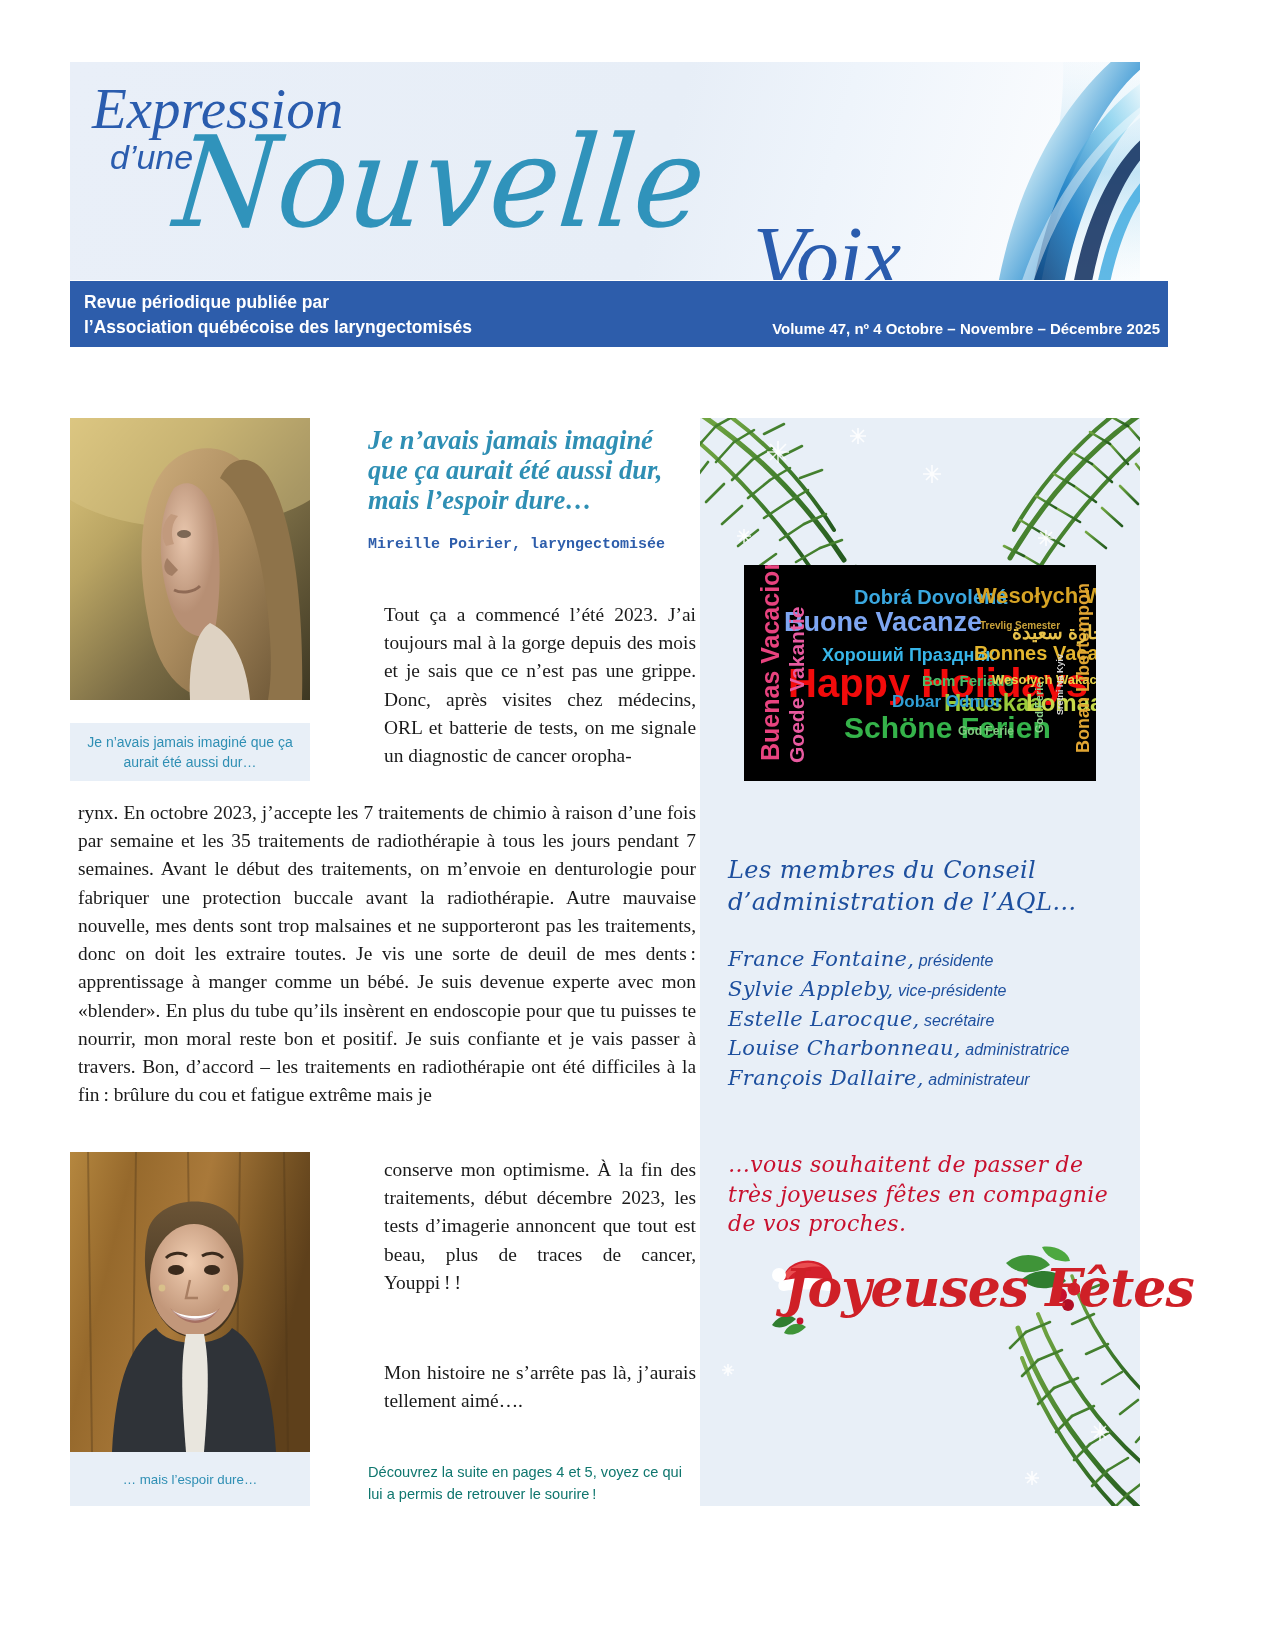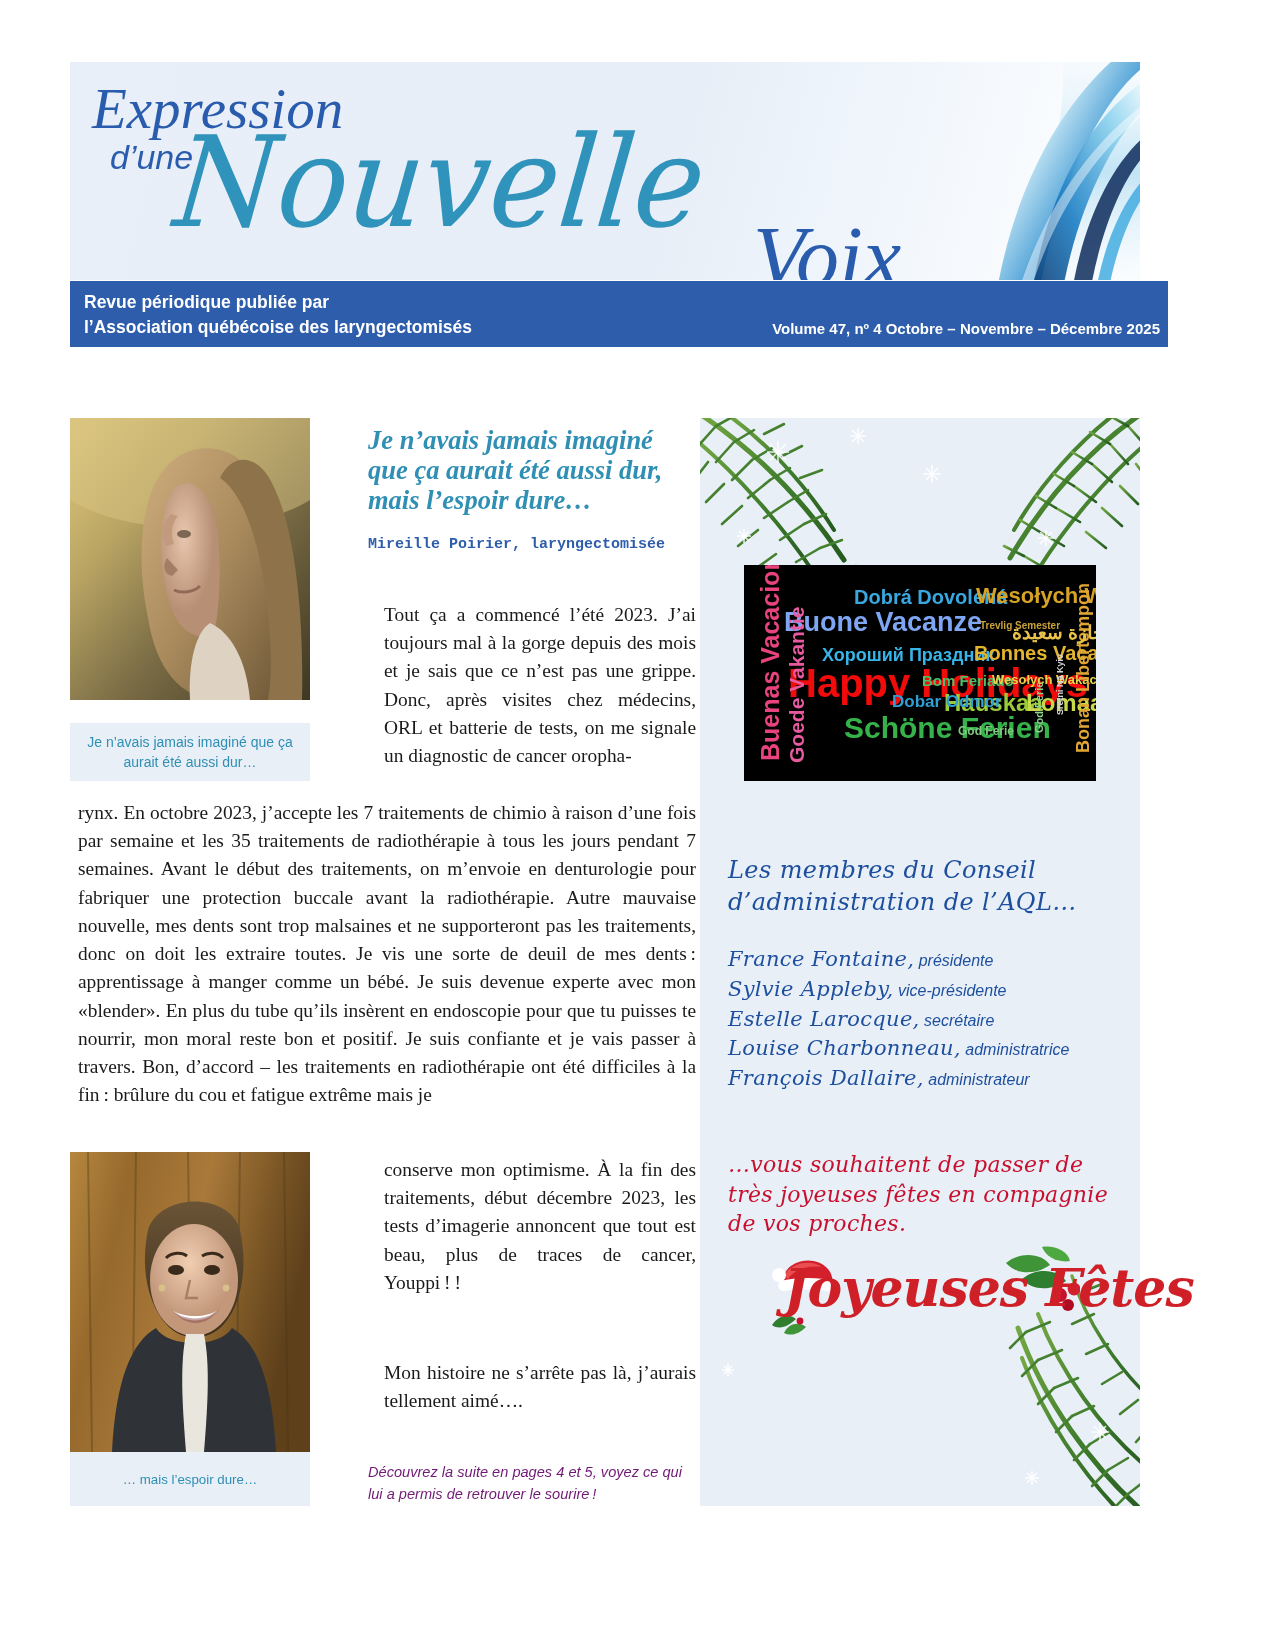--- a/index.html
+++ b/index.html
@@ -50,22 +50,22 @@
   .para-mid{position:absolute;left:368px;top:1140px;width:312px;}
   .para-tail{position:absolute;left:368px;top:1343px;width:312px;}
 
   .photo2{position:absolute;left:70px;top:1152px;width:240px;height:300px;overflow:hidden;
     background:linear-gradient(150deg,#a0783f 0%,#8d6733 30%,#6d4f28 55%,#3f2e18 100%);}
   .cap2{position:absolute;left:70px;top:1452px;width:240px;height:54px;background:#e8eff7;
     display:flex;align-items:center;justify-content:center;text-align:center;
     font-family:"Liberation Sans",sans-serif;font-size:13.3px;color:#2f8fb4;}
 
   .teaser{position:absolute;left:368px;top:1462px;width:320px;
-    font-family:"Liberation Sans",sans-serif;font-style:italic;font-size:14.6px;
-    line-height:1.5;color:#701a75;}
+    font-family:"Liberation Sans",sans-serif;font-size:14.6px;
+    line-height:1.5;color:#0f766e;}
 
   
   .rpanel{position:absolute;left:700px;top:418px;width:440px;height:1088px;background:#e8eff7;overflow:hidden;}
   .rpanel .fir{position:absolute;pointer-events:none;}
 
   .wordcloud{position:absolute;left:744px;top:565px;width:352px;height:216px;background:#000;
     overflow:hidden;}
   .wc{position:absolute;white-space:nowrap;font-family:"Liberation Sans",sans-serif;
     font-weight:bold;line-height:1;}
 

